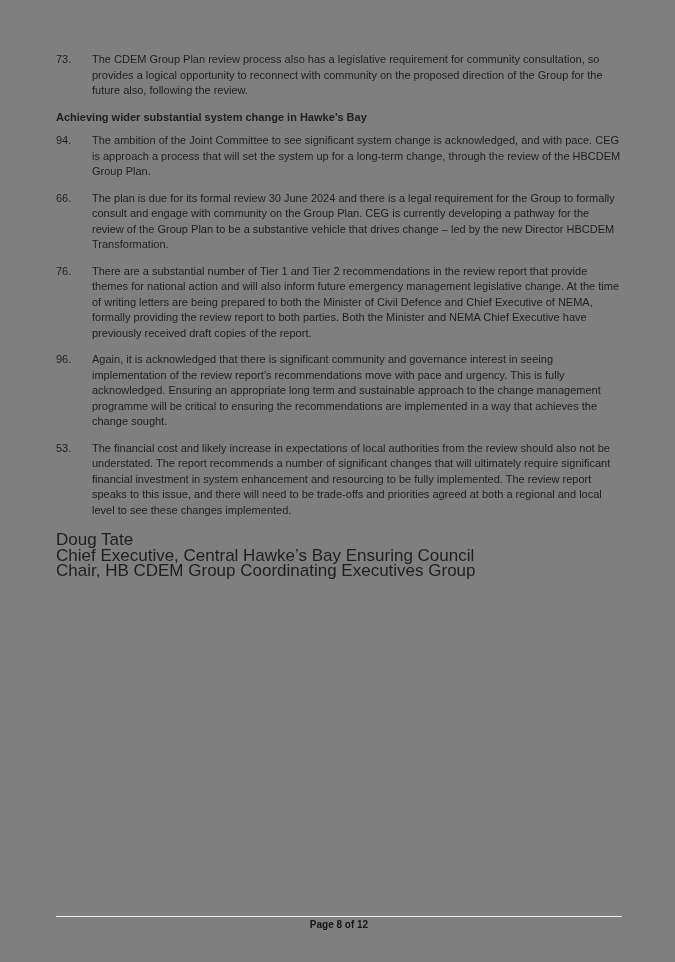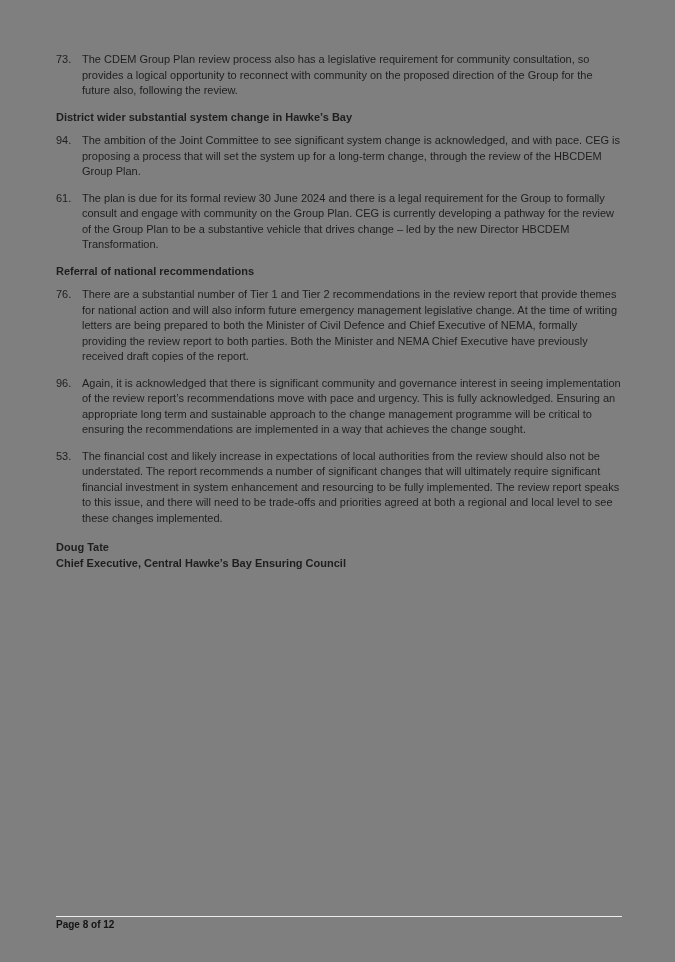--- a/index.html
+++ b/index.html
@@ -15,101 +15,102 @@
     position: absolute;
     top: 52px;
     left: 56px;
     right: 53px;
   }
   .para {
     display: flex;
     margin-bottom: 11px;
     font-size: 11px;
     line-height: 15.5px;
+    gap: 10px;
   }
   .num {
     width: 26px;
     flex-shrink: 0;
   }
   .ptext { flex: 1; }
   .heading {
     font-size: 11px;
     font-weight: bold;
     line-height: 15.5px;
     margin: 2px 0 8px 0;
   }
   .signature {
     margin-top: 14px;
-    font-size: 11px;
-    font-weight: bold;
+    font-size: 17px;
+    font-weight: normal;
     line-height: 15.5px;
   }
   .signature div { white-space: nowrap; }
   .footer {
     position: absolute;
     left: 56px;
     right: 53px;
     top: 916px;
   }
   .footer-rule {
     border: none;
     border-top: 1.5px solid #ededed;
     height: 0;
   }
   .footer-text {
-    text-align: left;
+    text-align: center;
     font-size: 10px;
     font-weight: bold;
     color: #141414;
     margin-top: 2px;
   }
 </style>
 </head>
 <body>
 
 <div class="content">
 
   <div class="para">
     <span class="num">73.</span>
     <span class="ptext">The CDEM Group Plan review process also has a legislative requirement for community consultation, so provides a logical opportunity to reconnect with community on the proposed direction of the Group for the future also, following the review.</span>
   </div>
 
-  <div class="heading">District wider substantial system change in Hawke’s Bay</div>
+  <div class="heading">Achieving wider substantial system change in Hawke’s Bay</div>
 
   <div class="para">
     <span class="num">94.</span>
-    <span class="ptext">The ambition of the Joint Committee to see significant system change is acknowledged, and with pace. CEG is proposing a process that will set the system up for a long-term change, through the review of the HBCDEM Group Plan.</span>
+    <span class="ptext">The ambition of the Joint Committee to see significant system change is acknowledged, and with pace. CEG is approach a process that will set the system up for a long-term change, through the review of the HBCDEM Group Plan.</span>
   </div>
 
   <div class="para">
-    <span class="num">61.</span>
+    <span class="num">66.</span>
     <span class="ptext">The plan is due for its formal review 30 June 2024 and there is a legal requirement for the Group to formally consult and engage with community on the Group Plan.  CEG is currently developing a pathway for the review of the Group Plan to be a substantive vehicle that drives change – led by the new Director HBCDEM Transformation.</span>
   </div>
 
-  <div class="heading">Referral of national recommendations</div>
 
   <div class="para">
     <span class="num">76.</span>
     <span class="ptext">There are a substantial number of Tier 1 and Tier 2 recommendations in the review report that provide themes for national action and will also inform future emergency management legislative change.  At the time of writing letters are being prepared to both the Minister of Civil Defence and Chief Executive of NEMA, formally providing the review report to both parties.  Both the Minister and NEMA Chief Executive have previously received draft copies of the report.</span>
   </div>
 
   <div class="para">
     <span class="num">96.</span>
     <span class="ptext">Again, it is acknowledged that there is significant community and governance interest in seeing implementation of the review report’s recommendations move with pace and urgency.  This is fully acknowledged.  Ensuring an appropriate long term and sustainable approach to the change management programme will be critical to ensuring the recommendations are implemented in a way that achieves the change sought.</span>
   </div>
 
   <div class="para">
     <span class="num">53.</span>
     <span class="ptext">The financial cost and likely increase in expectations of local authorities from the review should also not be understated.  The report recommends a number of significant changes that will ultimately require significant financial investment in system enhancement and resourcing to be fully implemented.  The review report speaks to this issue, and there will need to be trade-offs and priorities agreed at both a regional and local level to see these changes implemented.</span>
   </div>
 
 
   <div class="signature">
     <div>Doug Tate</div>
     <div>Chief Executive, Central Hawke’s Bay Ensuring Council</div>
+    <div>Chair, HB CDEM Group Coordinating Executives Group</div>
   </div>
 
 </div>
 
 <div class="footer">
   <hr class="footer-rule">
   <div class="footer-text">Page 8 of 12</div>
 </div>
 
 </body></html>

